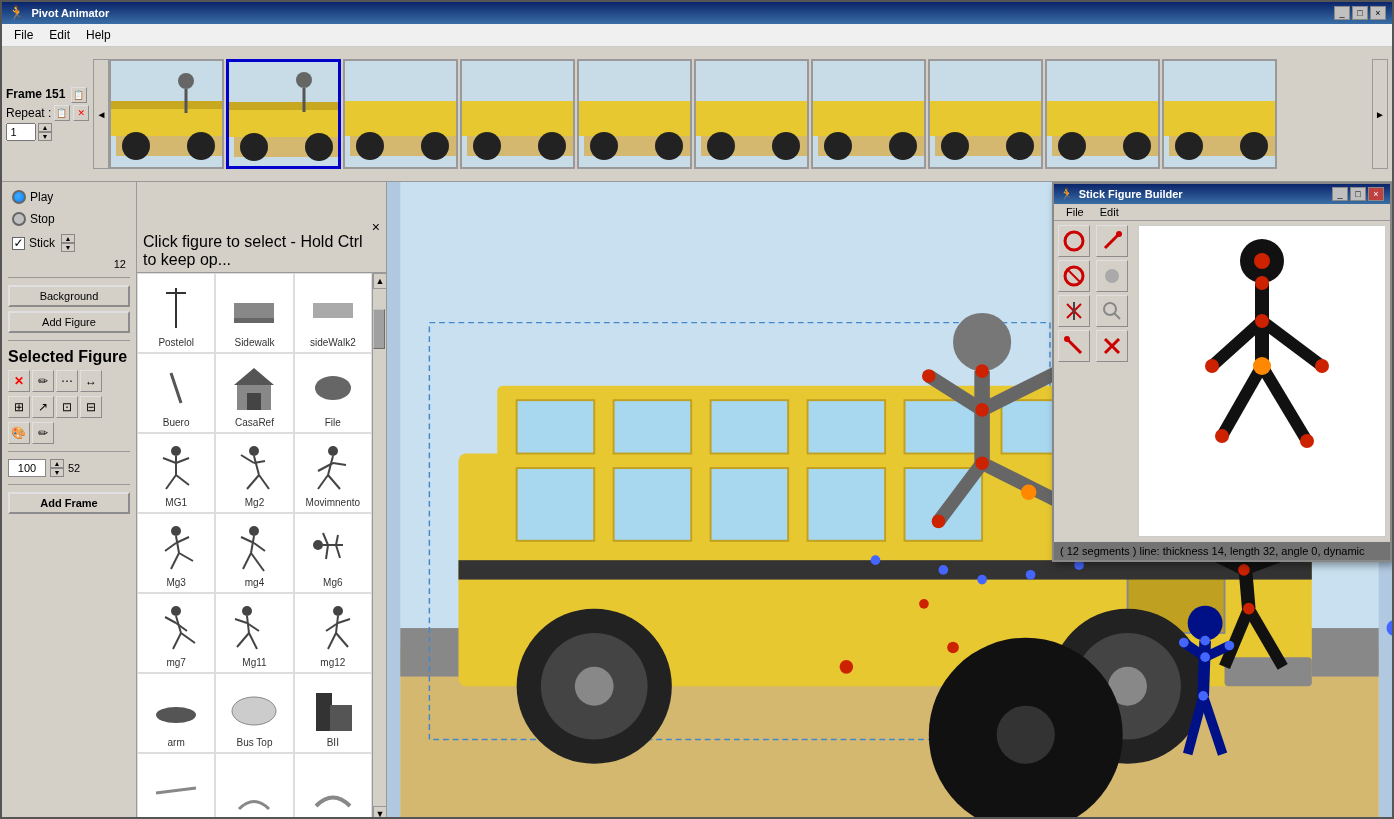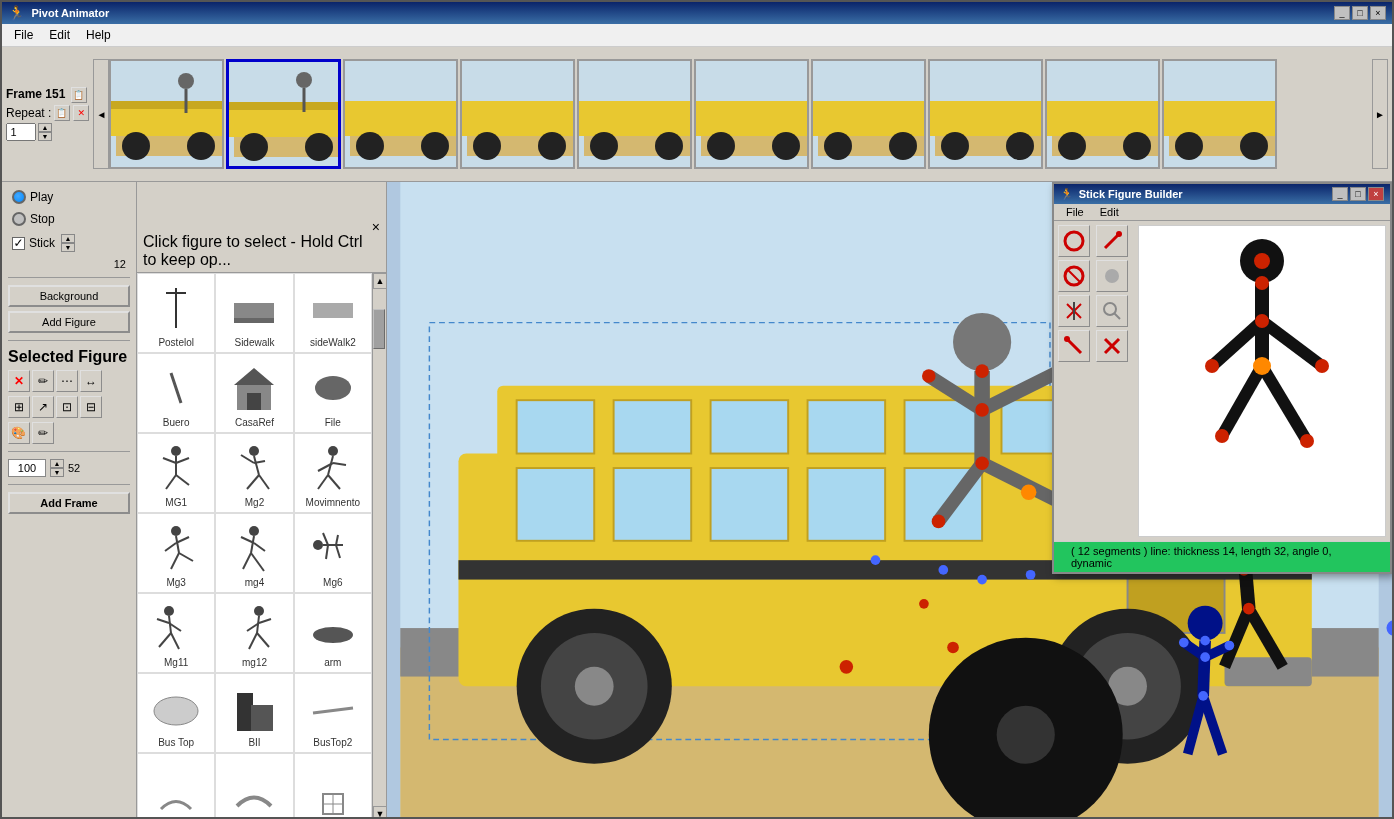--- a/index.html
+++ b/index.html
@@ -213,23 +213,23 @@
       cursor: pointer;
     }
     .sfb-canvas {
       flex: 1;
       background: white;
       border: 1px solid #ccc;
       margin: 4px;
       position: relative;
     }
     .sfb-status {
-      background: #22c55e;
+      background: #737373;
       border-top: 1px solid #ccc;
-      padding: 3px 17px;
+      padding: 3px 6px;
       font-size: 11px;
     }
   </style>
 </head>
 <body>
 
 <div style="width:1394px;height:819px;overflow:hidden;border:2px solid #555;position:relative;">
 
   <div class="window-title-bar">
     <div style="display:flex;align-items:center;gap:6px;">
@@ -576,20 +576,33 @@
                     <line x1="15" y1="22" x2="35" y2="22" stroke="#444" stroke-width="2"></line>
                     <line x1="20" y1="22" x2="15" y2="10" stroke="#444" stroke-width="2"></line>
                     <line x1="20" y1="22" x2="18" y2="36" stroke="#444" stroke-width="2"></line>
                     <line x1="28" y1="22" x2="30" y2="12" stroke="#444" stroke-width="2"></line>
                     <line x1="28" y1="22" x2="32" y2="35" stroke="#444" stroke-width="2"></line>
                   </svg>
                 </div>
               <span class="figure-label">Mg6</span>
             </div>
 
+            <div class="figure-item">
+              <div class="figure-icon">
+                  <svg width="50" height="50" viewBox="0 0 50 50">
+                    <circle cx="25" cy="8" r="5" fill="#444"></circle>
+                    <line x1="25" y1="13" x2="30" y2="30" stroke="#444" stroke-width="2"></line>
+                    <line x1="25" y1="20" x2="36" y2="28" stroke="#444" stroke-width="2"></line>
+                    <line x1="25" y1="20" x2="14" y2="14" stroke="#444" stroke-width="2"></line>
+                    <line x1="30" y1="30" x2="22" y2="46" stroke="#444" stroke-width="2"></line>
+                    <line x1="30" y1="30" x2="44" y2="40" stroke="#444" stroke-width="2"></line>
+                  </svg>
+                </div>
+              <span class="figure-label">mg7</span>
+            </div>
 
             <div class="figure-item">
               <div class="figure-icon">
                   <svg width="50" height="50" viewBox="0 0 50 50">
                     <circle cx="18" cy="8" r="5" fill="#444"></circle>
                     <line x1="18" y1="13" x2="20" y2="30" stroke="#444" stroke-width="2"></line>
                     <line x1="18" y1="20" x2="6" y2="16" stroke="#444" stroke-width="2"></line>
                     <line x1="18" y1="20" x2="30" y2="28" stroke="#444" stroke-width="2"></line>
                     <line x1="20" y1="30" x2="28" y2="46" stroke="#444" stroke-width="2"></line>
                     <line x1="20" y1="30" x2="8" y2="44" stroke="#444" stroke-width="2"></line>

